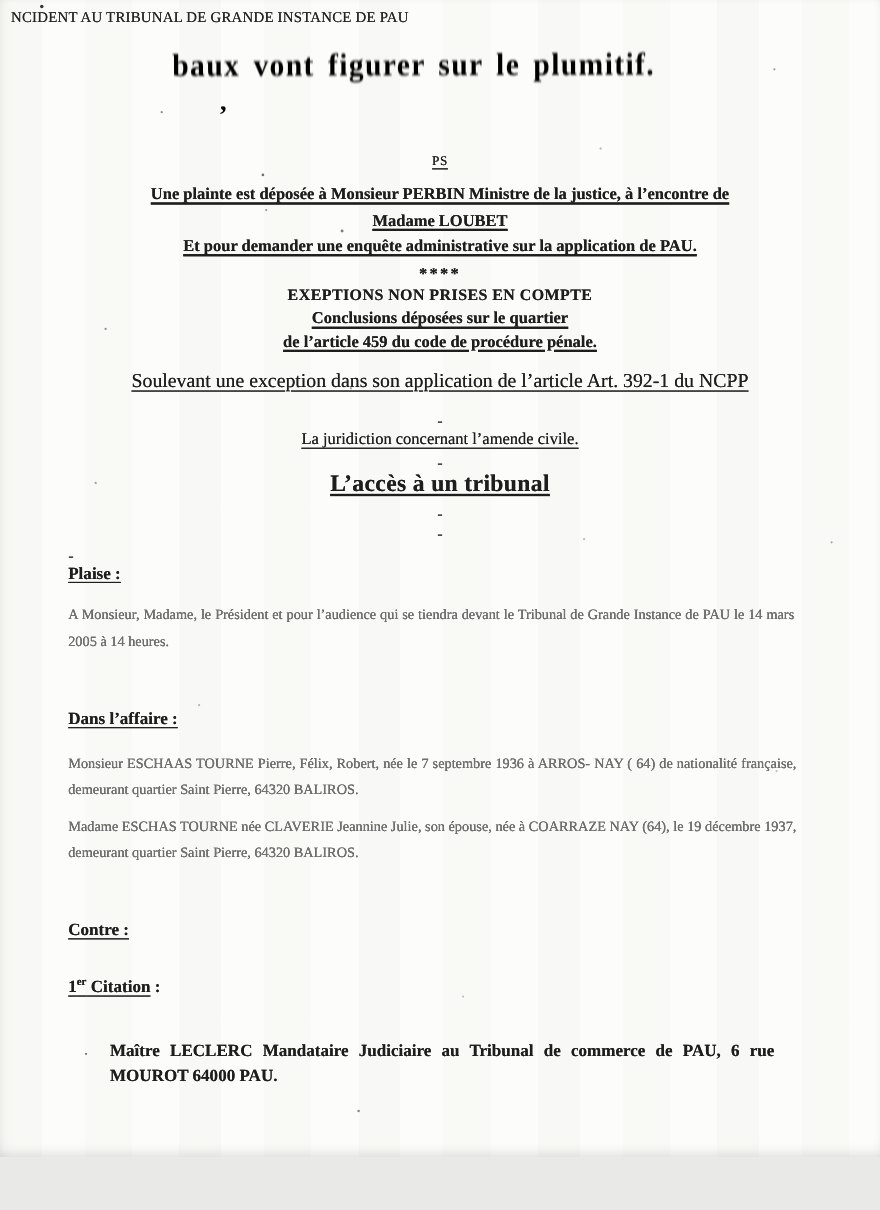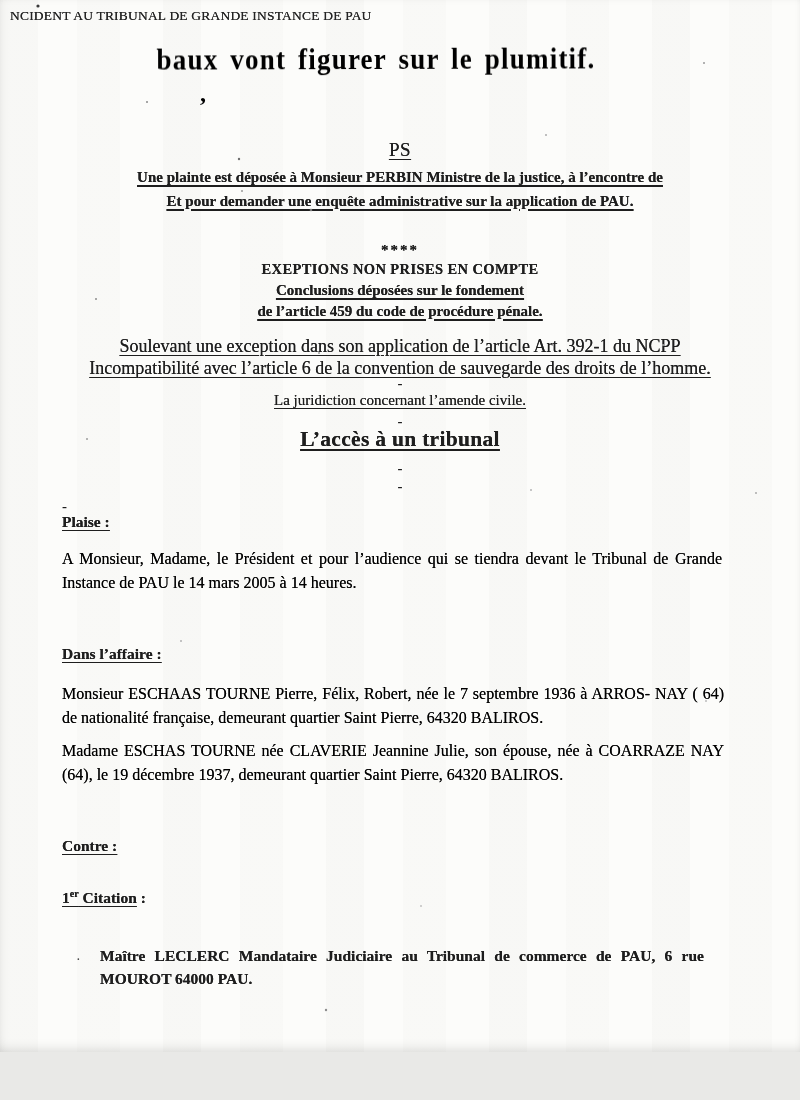--- a/index.html
+++ b/index.html
@@ -36,32 +36,32 @@
   .degraded{
     top:44px;font-size:27px;font-weight:bold;color:#0c0c0c;
     letter-spacing:1.2px;word-spacing:4px;
     transform:scaleY(1.07) rotate(-.15deg);
     filter:blur(.7px) contrast(1.6);
     text-align:center;padding-right:48px;
   }
   .ink-comma{position:absolute;left:200px;top:80px;font-size:24px;font-weight:bold;
     filter:blur(.4px);color:#000;}
 
-  .ps{top:139px;font-size:19px;letter-spacing:.5px;}
+  .ps{top:139px;font-size:12px;letter-spacing:.5px;}
   .plainte{top:166px;font-size:15px;line-height:23.5px;}
   .stars{top:242px;font-size:15px;letter-spacing:2px;}
   .exeptions{top:261px;font-size:14.5px;letter-spacing:.4px;}
   .conclusions{top:280px;font-size:15px;line-height:20.5px;}
   .exceptions2{top:336px;font-size:18px;line-height:21.5px;}
   .dash{font-size:15px;font-weight:bold;line-height:10px;}
   .consignation{top:392px;font-size:15px;}
   .acces{top:427px;font-size:21.5px;letter-spacing:.3px;}
   .leftcol{left:62px;right:auto;}
   .heading{font-size:15.5px;}
-  .para{font-size:16px;line-height:23.5px;text-align:justify;color:#000000;}
+  .para{font-size:13px;line-height:23.5px;text-align:justify;color:#737373;}
   .citation-body{left:100px;width:604px;font-size:15.5px;line-height:23px;font-weight:bold;}
   .citation-body .l1{text-align:justify;text-align-last:justify;}
   sup{font-size:10px;vertical-align:super;line-height:0;}
   .tiny-dot{position:absolute;left:76px;top:952px;font-size:14px;color:#444;}
 
   .foot-page{position:absolute;left:6px;top:1068px;font-size:10px;color:#0f766e;}
   .foot-time{position:absolute;right:-6px;top:1066px;font-size:13.5px;color:#222;}
   .watermark{position:absolute;right:-2px;top:1081px;font-size:13.5px;
     color:#8f8f8f;font-family:"Liberation Sans","DejaVu Sans",sans-serif;
     letter-spacing:.5px;text-decoration:none;}
@@ -96,35 +96,35 @@
     <span class="soft">NCIDENT AU TRIBUNAL DE GRANDE INSTANCE DE PAU</span>
   </div>
 
   <div class="abs degraded">baux vont figurer sur le plumitif.</div>
   <span class="ink-comma">,</span>
 
   <div class="abs c ps u soft">PS</div>
 
   <div class="abs c plainte b soft">
     <div class="bu">Une plainte est déposée à Monsieur PERBIN Ministre de la justice, à l’encontre de</div>
+    <div class="bu">Madame LOUBET</div>
     <div class="bu">Et pour demander une enquête administrative sur la application de PAU.</div>
   </div>
 
   <div class="abs c stars b soft">****</div>
 
   <div class="abs c exeptions b soft">EXEPTIONS NON PRISES EN COMPTE</div>
 
   <div class="abs c conclusions b soft">
-    <div class="bu">Conclusions déposées sur le fondement</div>
+    <div class="bu">Conclusions déposées sur le quartier</div>
     <div class="bu">de l’article 459 du code de procédure pénale.</div>
   </div>
 
   <div class="abs c exceptions2 soft">
     <div class="u">Soulevant une exception dans son  application de l’article Art. 392-1 du NCPP</div>
-    <div class="u">Incompatibilité avec l’article 6 de la convention de sauvegarde des droits de l’homme.</div>
   </div>
 
   <div class="abs c dash" style="top:378px;">-</div>
   <div class="abs c consignation u soft">La juridiction concernant l’amende civile.</div>
   <div class="abs c dash" style="top:416px;">-</div>
 
   <div class="abs c acces b bu soft">L’accès à un tribunal</div>
 
   <div class="abs c dash" style="top:463px;">-</div>
   <div class="abs c dash" style="top:481px;">-</div>

